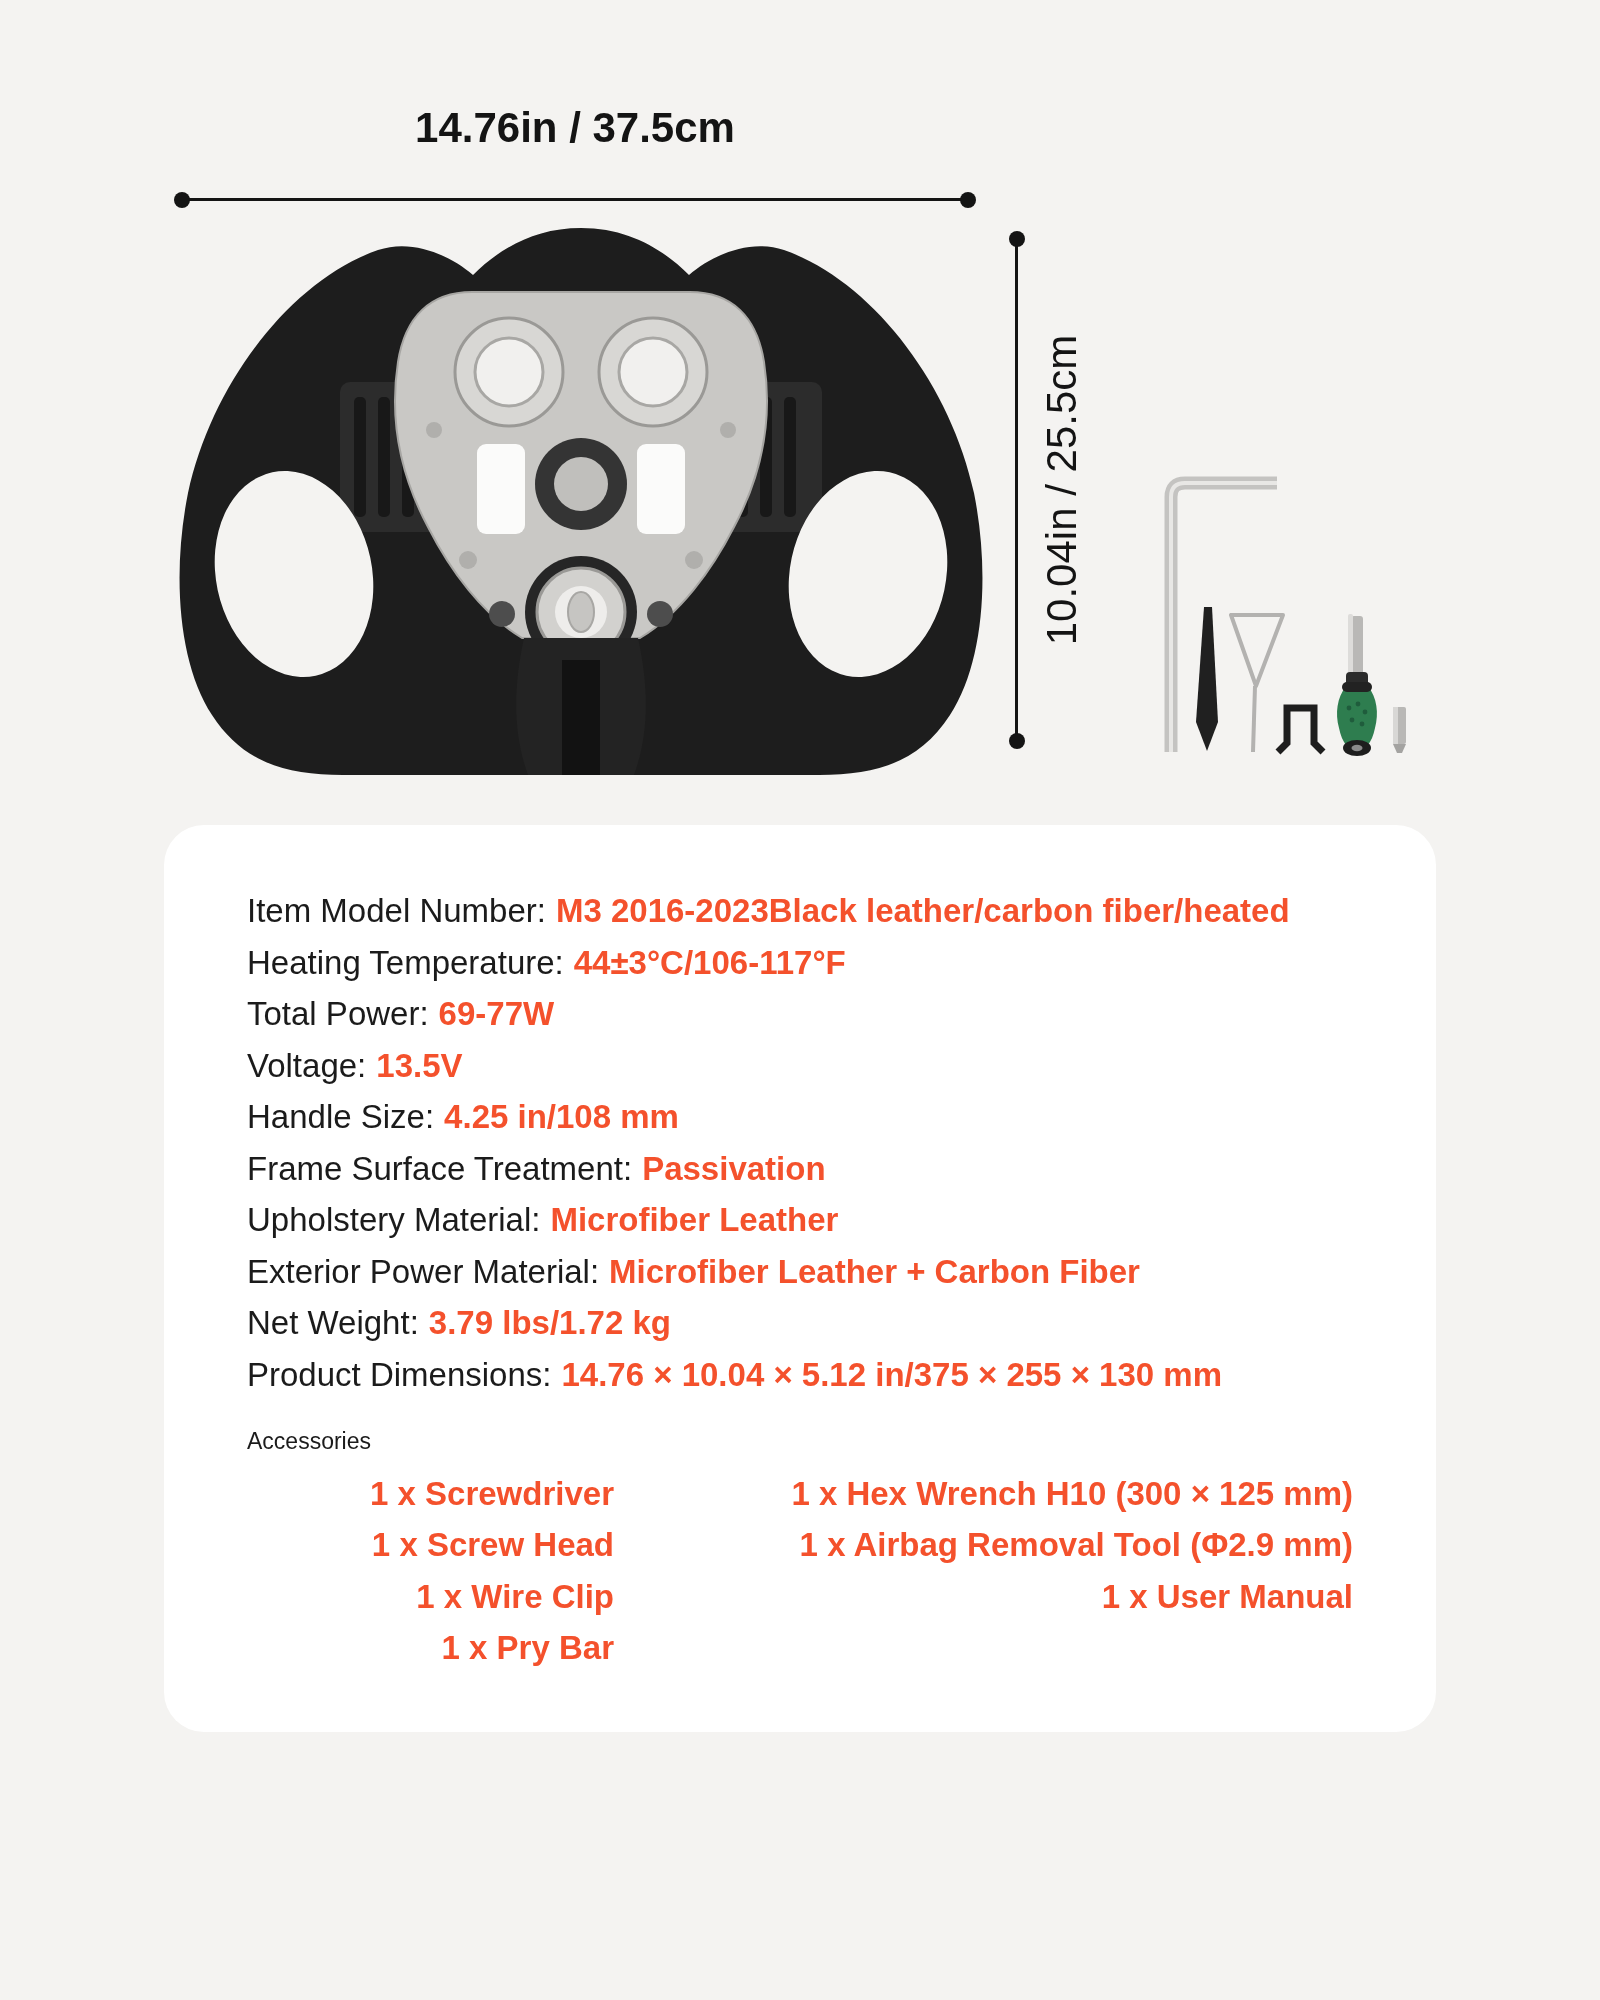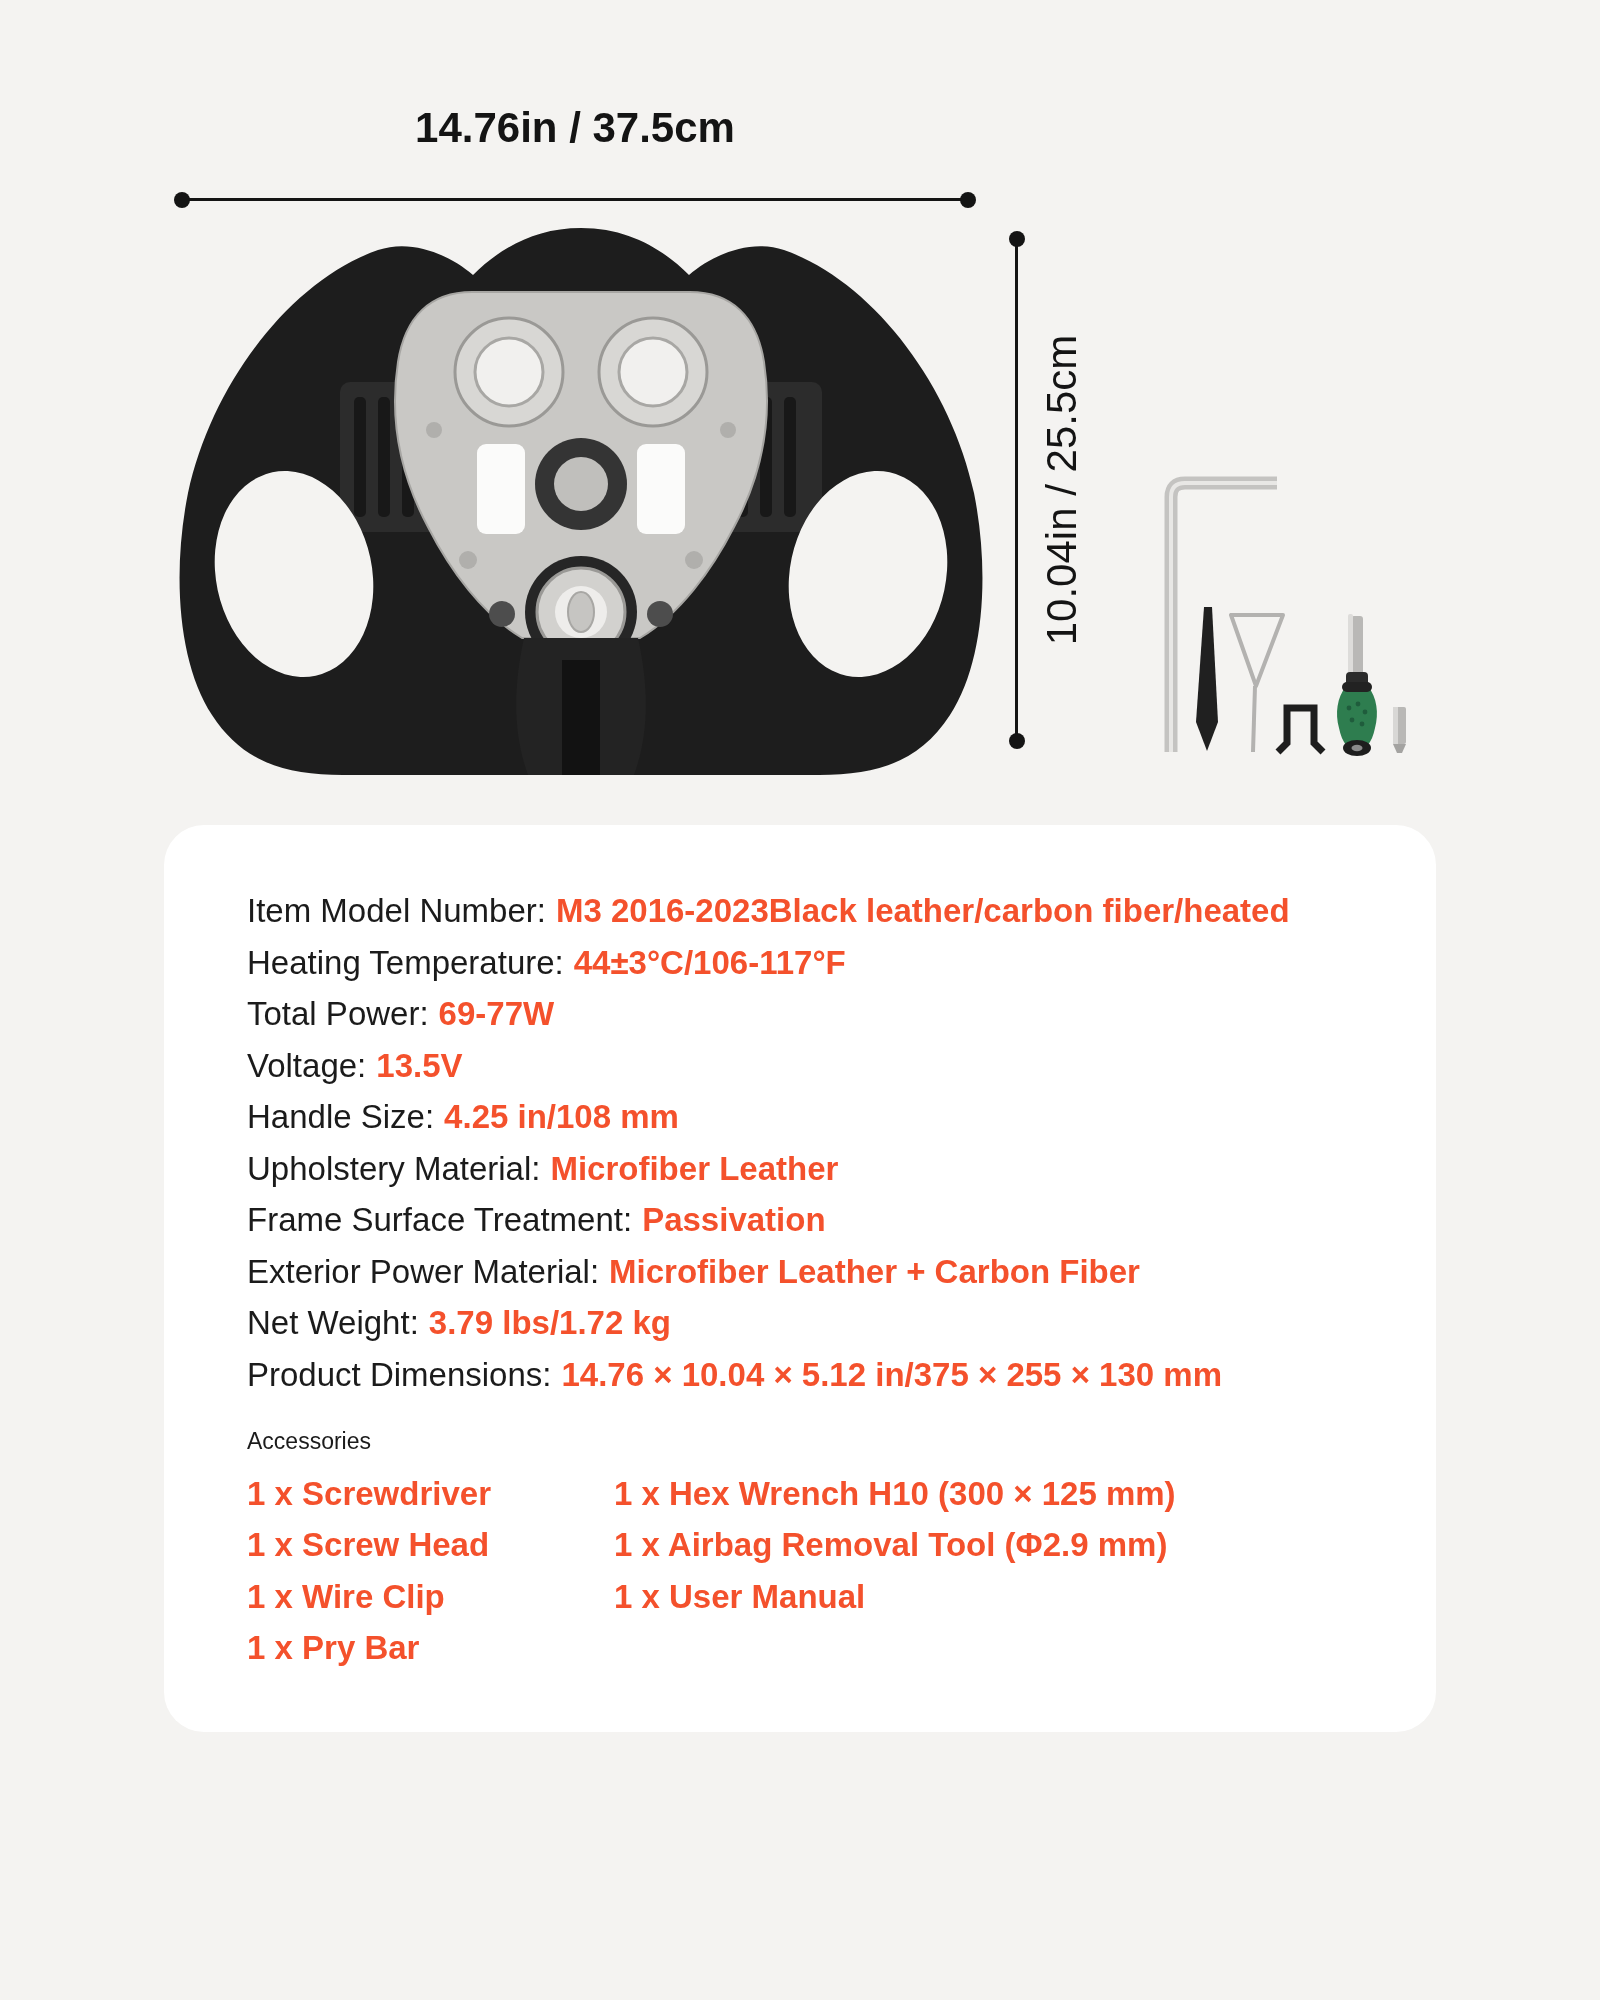--- a/index.html
+++ b/index.html
@@ -37,21 +37,21 @@
     padding:60px 83px 58px 83px;
   }
   .spec-row  { font-size:33px; line-height:51.5px; }
   .spec-label { color:#1b1b1b; }
   .spec-value { color:#f4512c; font-weight:700; margin-left:10px; }
 
   .accessories-title { font-size:23px; line-height:51.5px; margin-top:16px; color:#1b1b1b; }
   .acc-cols { display:flex; }
   .acc-col-left  { width:367px; flex:0 0 auto; }
   .acc-col-right { flex:1 1 auto; }
-  .acc-item { font-size:33px; line-height:51.5px; color:#f4512c; font-weight:700; white-space:nowrap; }
+  .acc-item { font-size:33px; line-height:51.5px; color:#f4512c; font-weight:700; white-space:nowrap;text-align:right; }
 </style>
 </head>
 <body>
 
 <div class="hero">
 
   <div class="dim-label-w">14.76in / 37.5cm</div>
   <div class="dim-line-h">
     <span class="dot dot-a"></span>
     <span class="dot dot-b"></span>
@@ -166,24 +166,24 @@
   <div class="spec-row">
     <span class="spec-label">Total Power:</span><span class="spec-value">69-77W</span>
   </div>
   <div class="spec-row">
     <span class="spec-label">Voltage:</span><span class="spec-value">13.5V</span>
   </div>
   <div class="spec-row">
     <span class="spec-label">Handle Size:</span><span class="spec-value">4.25 in/108 mm</span>
   </div>
   <div class="spec-row">
+    <span class="spec-label">Frame Surface Treatment:</span><span class="spec-value">Passivation</span>
+  </div>
+  <div class="spec-row">
     <span class="spec-label">Upholstery Material:</span><span class="spec-value">Microfiber Leather</span>
-  </div>
-  <div class="spec-row">
-    <span class="spec-label">Frame Surface Treatment:</span><span class="spec-value">Passivation</span>
   </div>
   <div class="spec-row">
     <span class="spec-label">Exterior Power Material:</span><span class="spec-value">Microfiber Leather + Carbon Fiber</span>
   </div>
   <div class="spec-row">
     <span class="spec-label">Net Weight:</span><span class="spec-value">3.79 lbs/1.72 kg</span>
   </div>
   <div class="spec-row">
     <span class="spec-label">Product Dimensions:</span><span class="spec-value">14.76 × 10.04 × 5.12 in/375 × 255 × 130 mm</span>
   </div>

